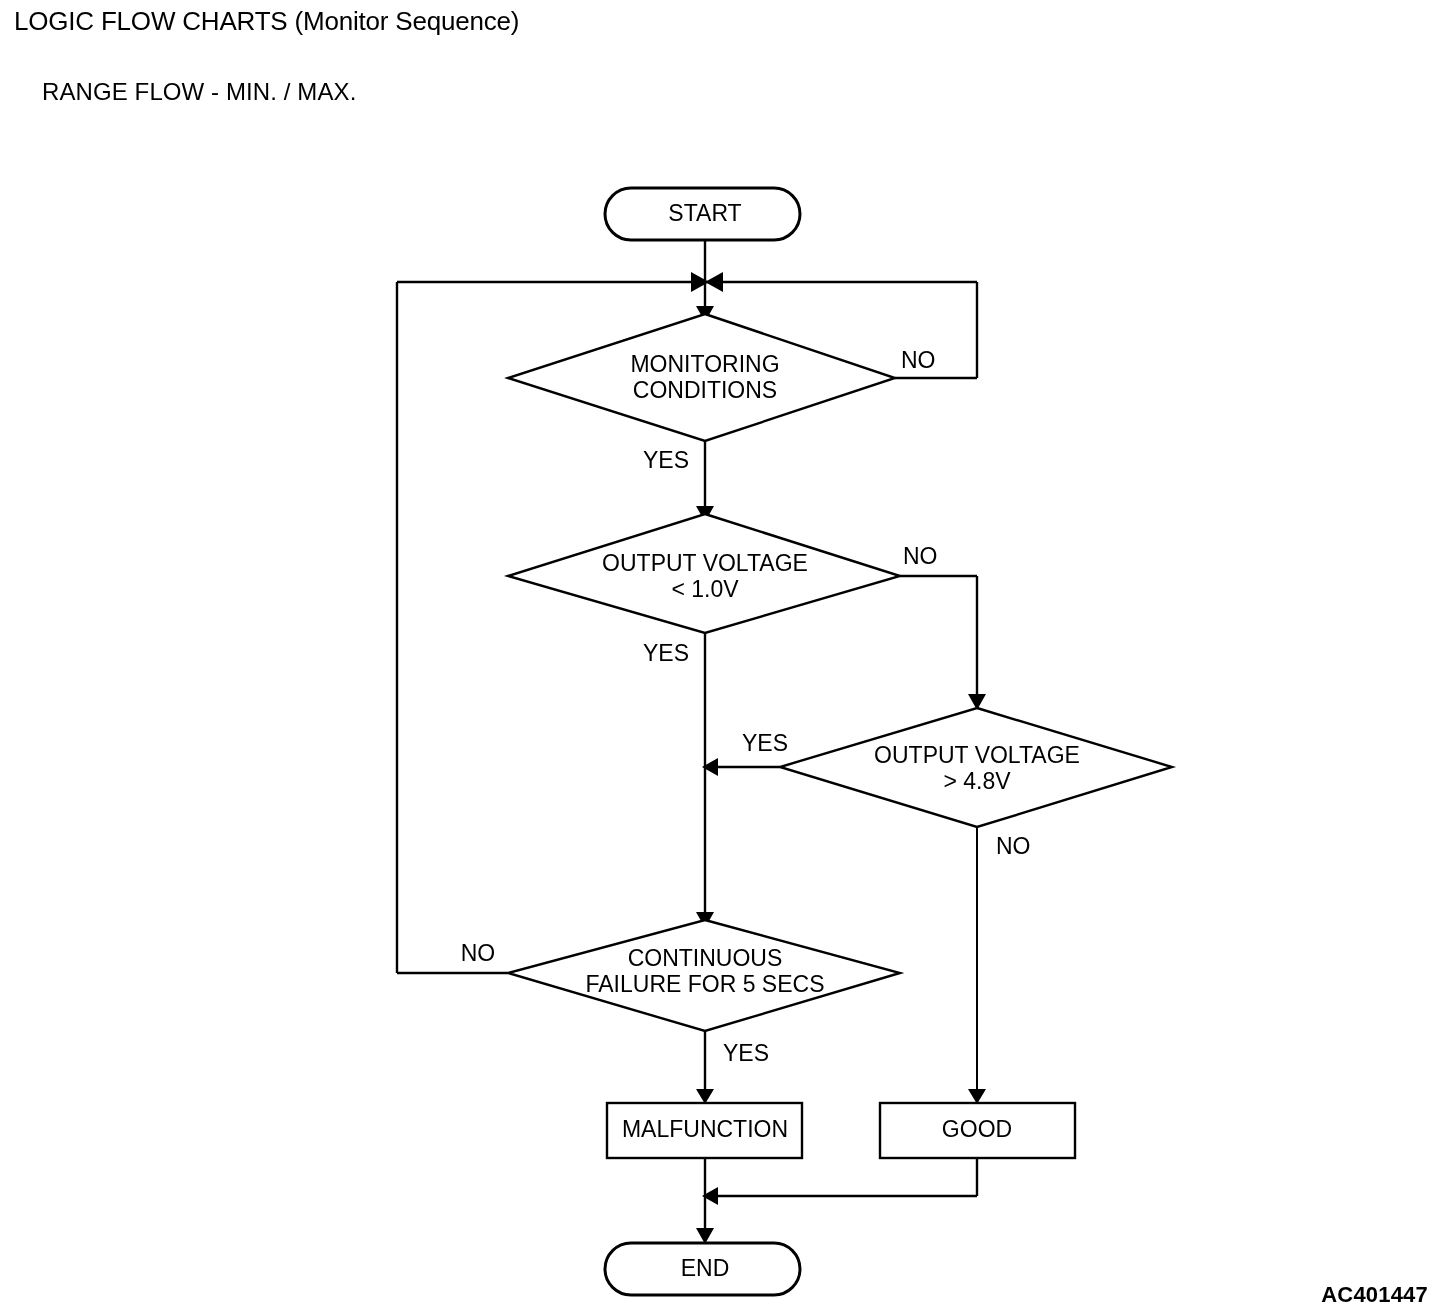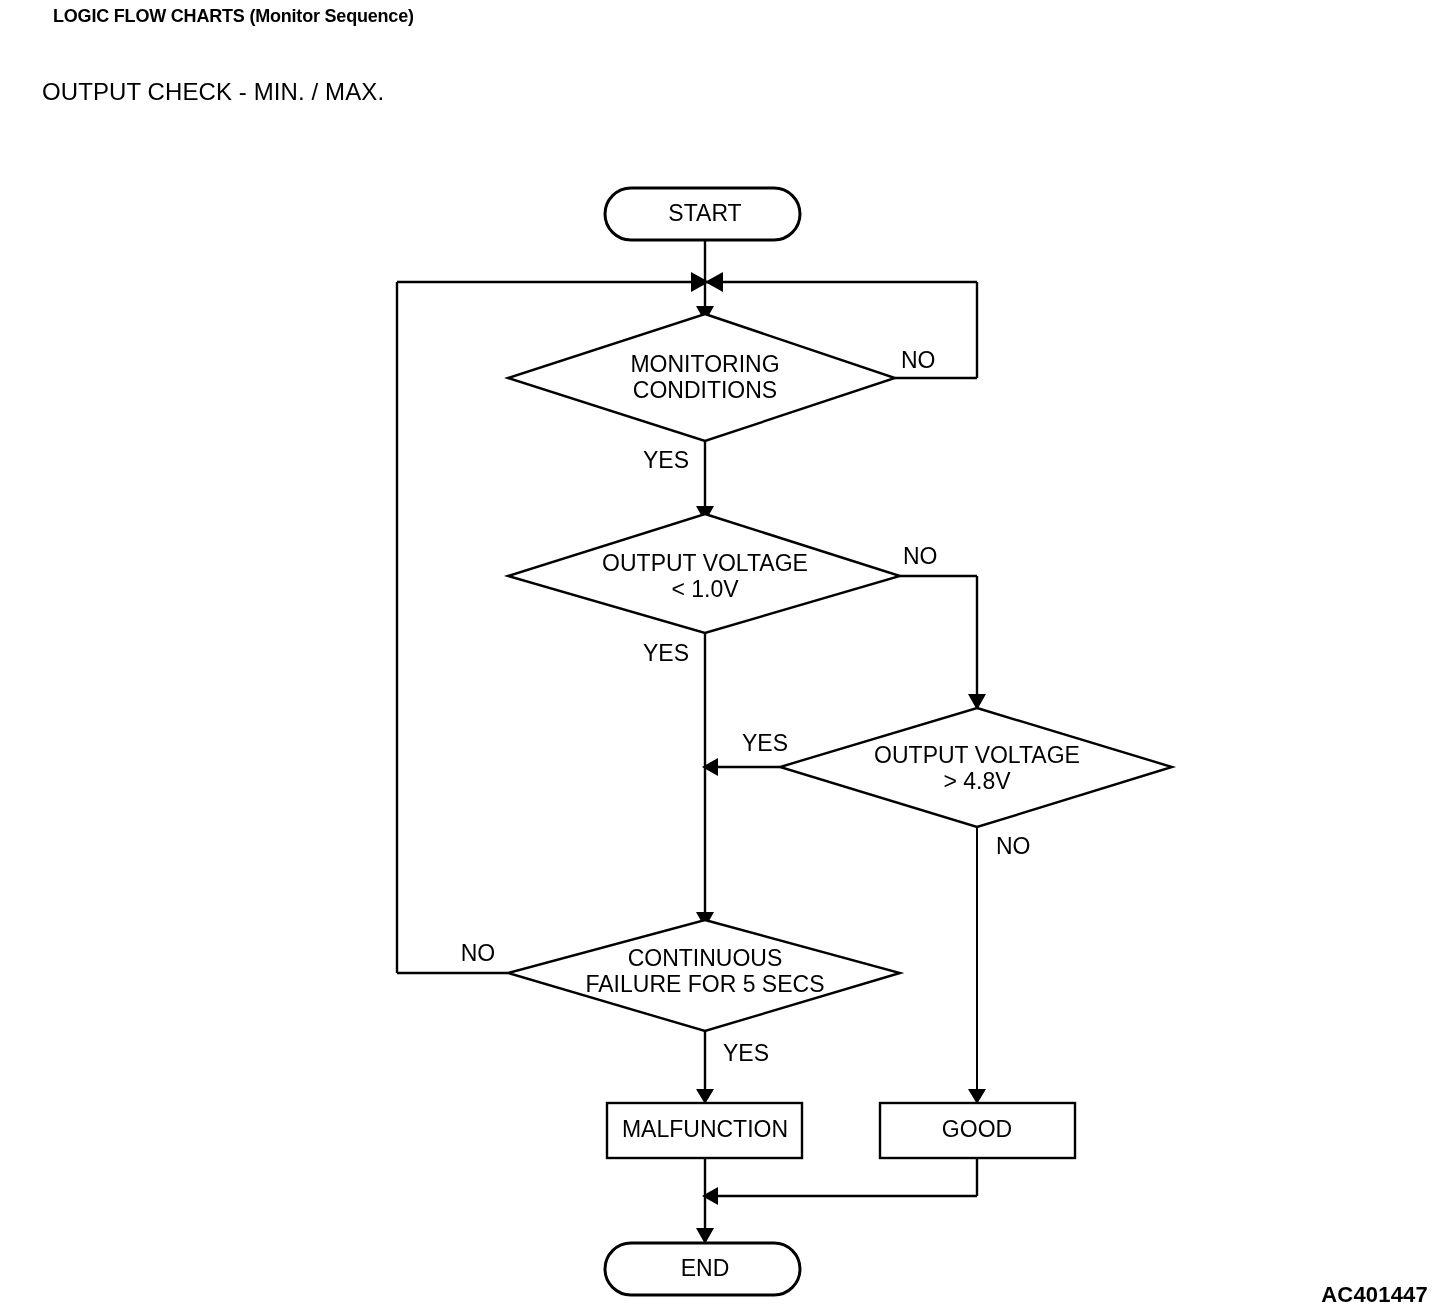--- a/index.html
+++ b/index.html
@@ -13,25 +13,24 @@
     height: 1316px;
     position: relative;
     font-family: "Liberation Sans", sans-serif;
     color: #000000;
     overflow: hidden;
   }
   .page-title {
     position: absolute;
     left: 14px;
     top: 6px;
-    font-size: 18px;
-    font-weight: bold;
+    font-size: 26px;
+    font-weight: normal;
     letter-spacing: -0.2px;
     white-space: nowrap;
-    margin-left: 39px;
   }
   .page-subtitle {
     position: absolute;
     left: 42px;
     top: 78px;
     font-size: 24px;
     font-weight: normal;
     letter-spacing: 0.1px;
     white-space: nowrap;
   }
@@ -85,21 +84,21 @@
   }
   .arrow-head {
     fill: #000000;
     stroke: none;
   }
 </style>
 </head>
 <body>
 
 <div class="page-title">LOGIC FLOW CHARTS (Monitor Sequence)</div>
-<div class="page-subtitle">OUTPUT CHECK - MIN. / MAX.</div>
+<div class="page-subtitle">RANGE FLOW - MIN. / MAX.</div>
 
 <svg class="flow-canvas" viewBox="0 0 1440 1316">
 
   <line class="conn" x1="705" y1="240" x2="705" y2="282"></line>
 
   <line class="conn" x1="397" y1="282" x2="977" y2="282"></line>
 
   <polygon class="arrow-head" points="691,272 709,282 691,292"></polygon>
 
   <polygon class="arrow-head" points="723,272 705,282 723,292"></polygon>

